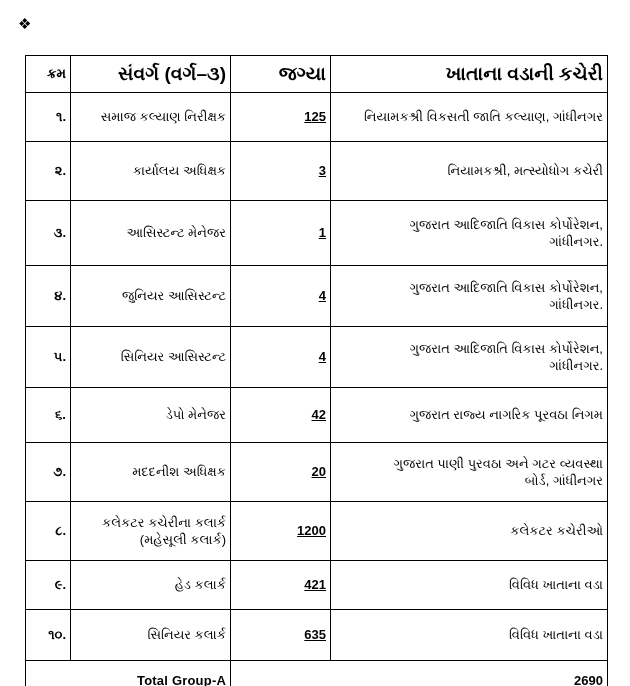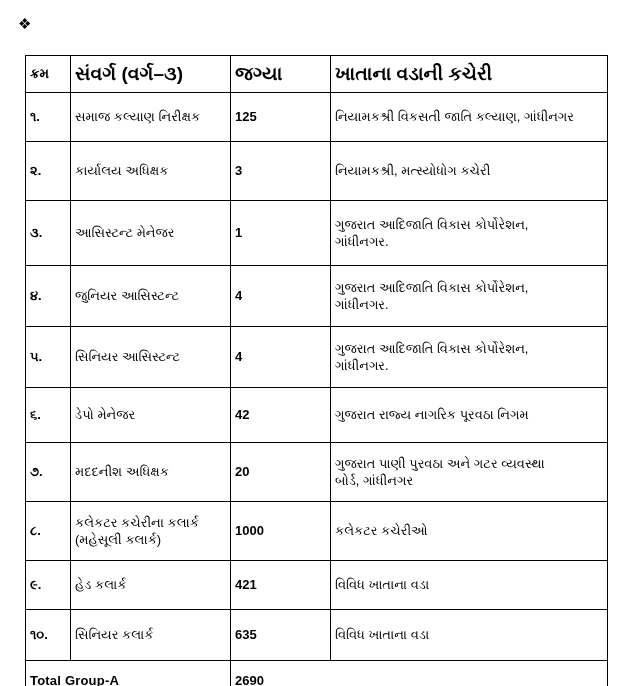--- a/index.html
+++ b/index.html
@@ -50,21 +50,21 @@
     width: 582px;
     background: #fff;
   }
   table.vac col.c-sr    { width: 45px; }
   table.vac col.c-cadre { width: 160px; }
   table.vac col.c-posts { width: 100px; }
   table.vac col.c-office{ width: 277px; }
 
   table.vac th, table.vac td {
     border: 1px solid #000;
-    text-align: left;
+    text-align: right;
     vertical-align: middle;
     padding: 2px 4px;
     font-size: 13px;
     line-height: 1.32;
   }
   table.vac thead th {
     height: 32px;
     font-weight: bold;
     font-size: 19px;
   }
@@ -74,20 +74,21 @@
     font-weight: bold;
     font-size: 13.5px;
   }
   td.cadre {
     font-size: 13px;
     margin-left: 26px;
   }
   td.posts {
     font-weight: bold;
     font-size: 14.5px;
+    text-decoration: underline;
   }
   td.office {
     font-size: 13px;
     padding-left: 6px;
     padding-right: 6px;
     margin-left: 11px;
   }
   td.office .ln { display: block; }
 
   tr.r1 td { height: 44px; }
@@ -214,21 +215,21 @@
           <span class="ln">ગુજરાત પાણી પુરવઠા અને ગટર વ્યવસ્થા</span>
           <span class="ln">બોર્ડ, ગાંધીનગર</span>
         </td>
       </tr>
       <tr class="r8">
         <td class="sr">૮.</td>
         <td class="cadre">
           <span class="ln">કલેકટર કચેરીના કલાર્ક</span>
           <span class="ln">(મહેસૂલી કલાર્ક)</span>
         </td>
-        <td class="posts">1000</td>
+        <td class="posts">1200</td>
         <td class="office">
           <span class="ln">કલેકટર કચેરીઓ</span>
         </td>
       </tr>
       <tr class="r9">
         <td class="sr">૯.</td>
         <td class="cadre">
           <span class="ln">હેડ કલાર્ક</span>
         </td>
         <td class="posts">421</td>

